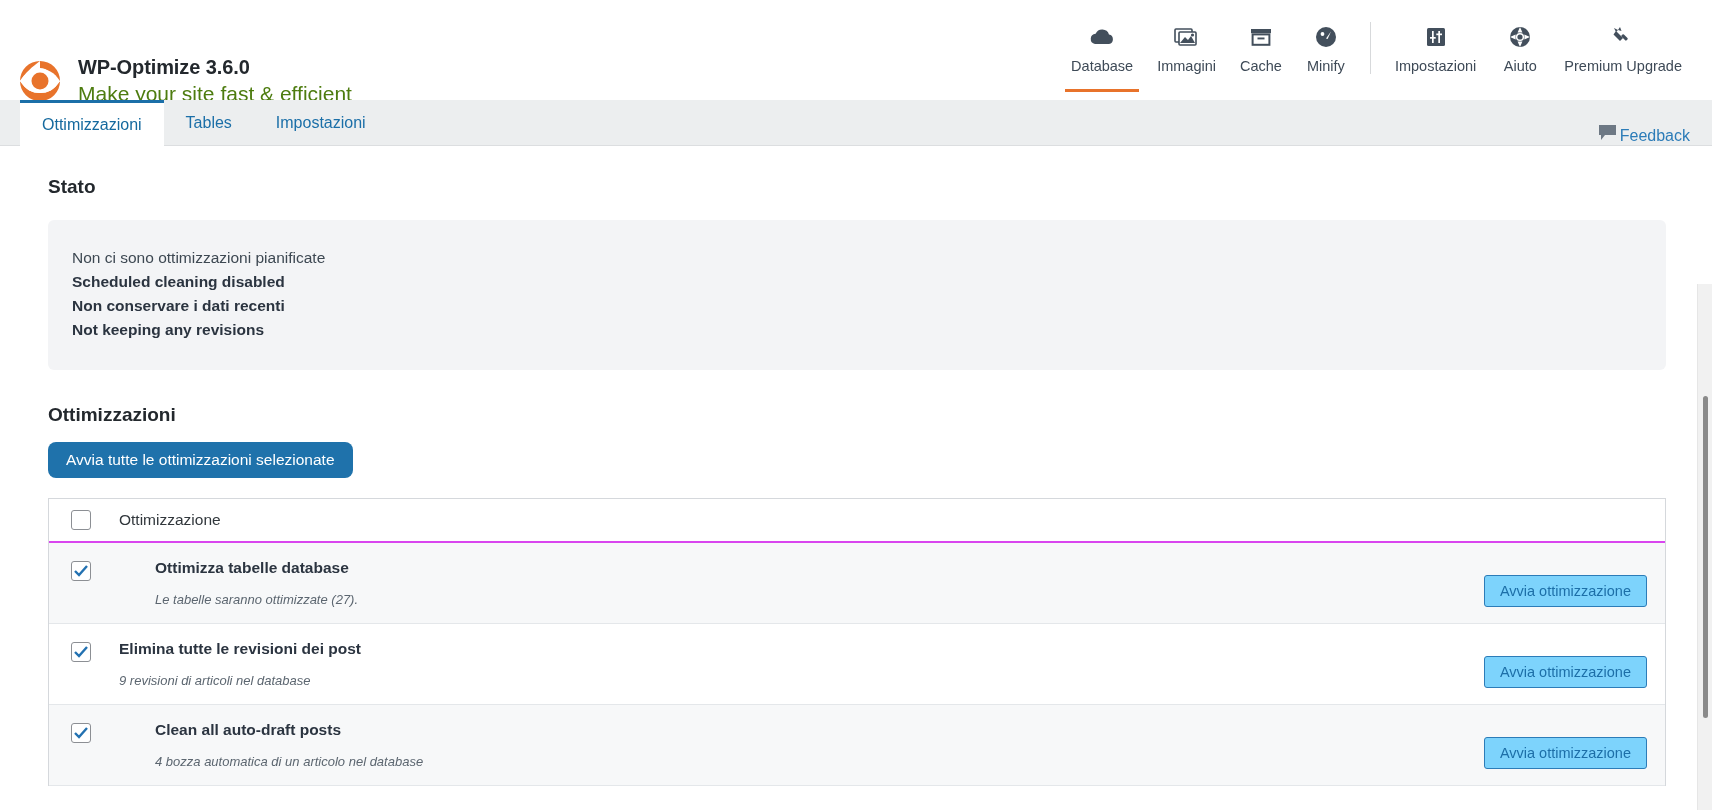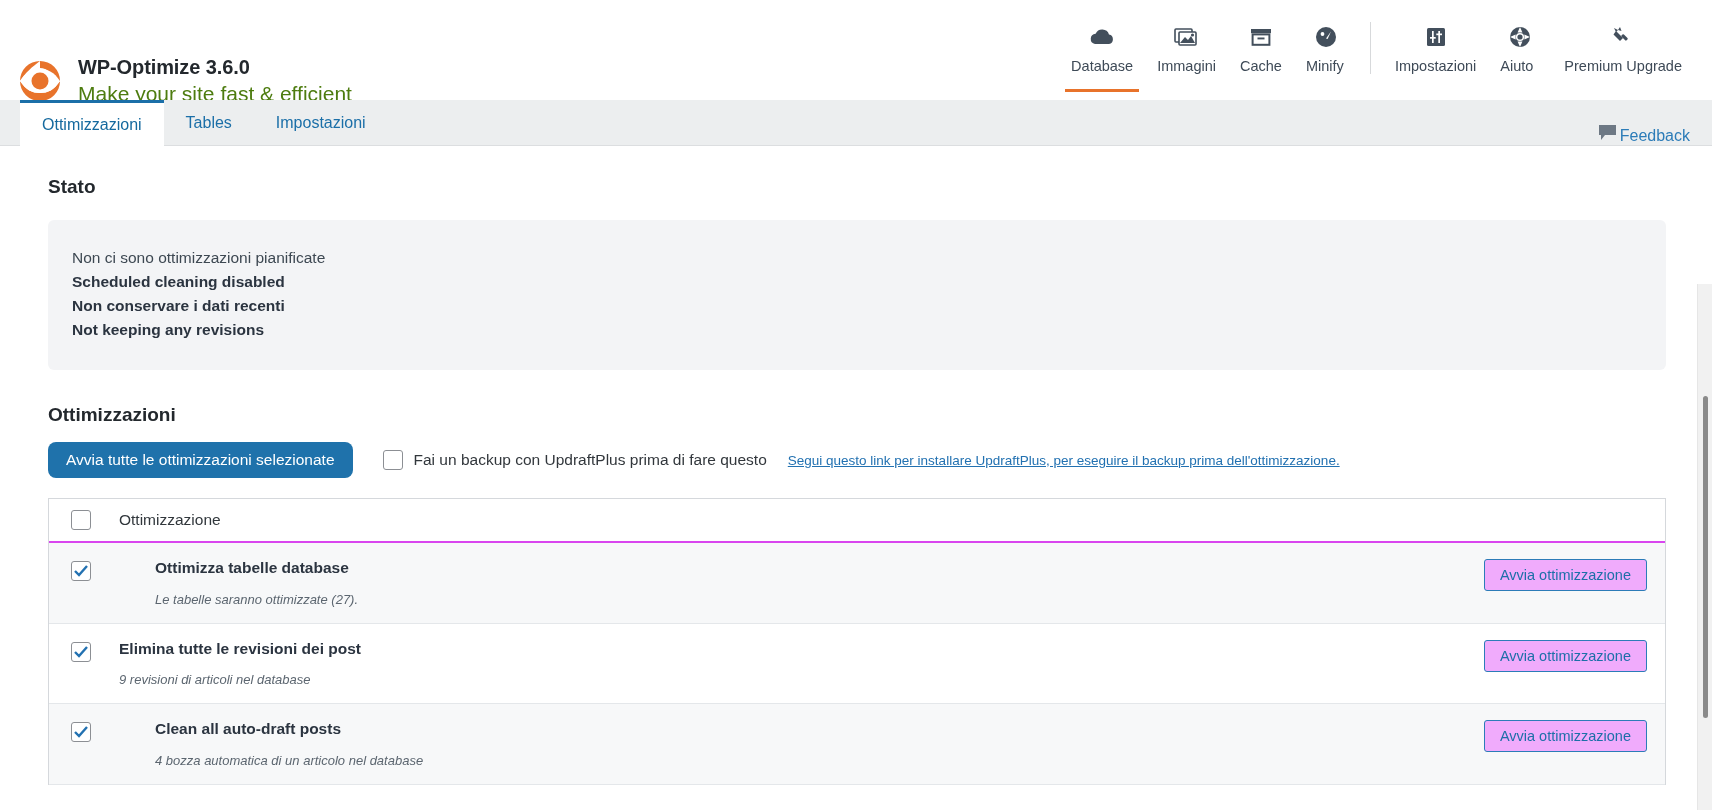--- a/index.html
+++ b/index.html
@@ -48,21 +48,21 @@
     display: flex;
     align-items: flex-start;
   }
   .topnav-group { display: flex; }
   .topnav-sep {
     width: 1px; background: #d7d9db;
     margin: 4px 12px 20px 12px;
     height: 52px;
   }
   .nav-item {
-    display: flex; flex-direction: column; 
+    display: flex; flex-direction: column; align-items: center;
     padding: 4px 12px 0 12px;
     min-width: 64px;
     cursor: pointer;
     position: relative;
   }
   .nav-icon {
     height: 30px; display: flex; align-items: center; justify-content: center;
     color: #444f5c;
   }
   .nav-label {
@@ -199,31 +199,31 @@
   .opt-row.alt { background: #f7f8f9; gap: 36px; }
   .opt-row .cb { margin-top: 2px; }
   .opt-main { margin-left: 28px; flex: 1; }
   .opt-title {
     font-size: 15.5px; font-weight: bold; color: #2b3440; line-height: 1.2;
   }
   .opt-desc {
     font-size: 13px; font-style: italic; color: #5c6670; margin-top: 14px;
   }
   .btn-outline {
-    background: #f0abfc;
+    background: #7dd3fc;
     border: 1px solid #2c7cb8;
     color: #1d6fa8;
     border-radius: 3px;
     font-size: 14.5px;
     font-family: inherit;
     padding: 0 15px;
     height: 32px;
     cursor: pointer;
     white-space: nowrap;
-    margin-top: 0;
+    margin-top: 16px;
   }
 
   
   .scrollbar-track {
     position: absolute; right: 0; top: 108px; width: 15px; bottom: 0;
     background: #f1f1f1;
     border-left: 1px solid #e6e6e6;
   }
   .scrollbar-thumb {
     position: absolute; right: 4px; top: 112px; width: 5px; height: 322px;
@@ -378,27 +378,20 @@
       <div class="status-line bold">Scheduled cleaning disabled</div>
       <div class="status-line bold">Non conservare i dati recenti</div>
       <div class="status-line bold">Not keeping any revisions</div>
     </div>
 
     <h2 class="section2">Ottimizzazioni</h2>
 
     <div class="actions-row">
       <button class="btn-primary">Avvia tutte le ottimizzazioni selezionate</button>
 
-      <div class="backup-wrap">
-        <span class="cb">
-          
-        </span>
-        <span class="backup-label">Fai un backup con UpdraftPlus prima di fare questo</span>
-        <a class="backup-link">Segui questo link per installare UpdraftPlus, per eseguire il backup prima dell'ottimizzazione.</a>
-      </div>
     </div>
 
     <div class="opt-table">
 
       <div class="opt-head">
         <span class="cb">
           
         </span>
         <span class="label">Ottimizzazione</span>
       </div>

